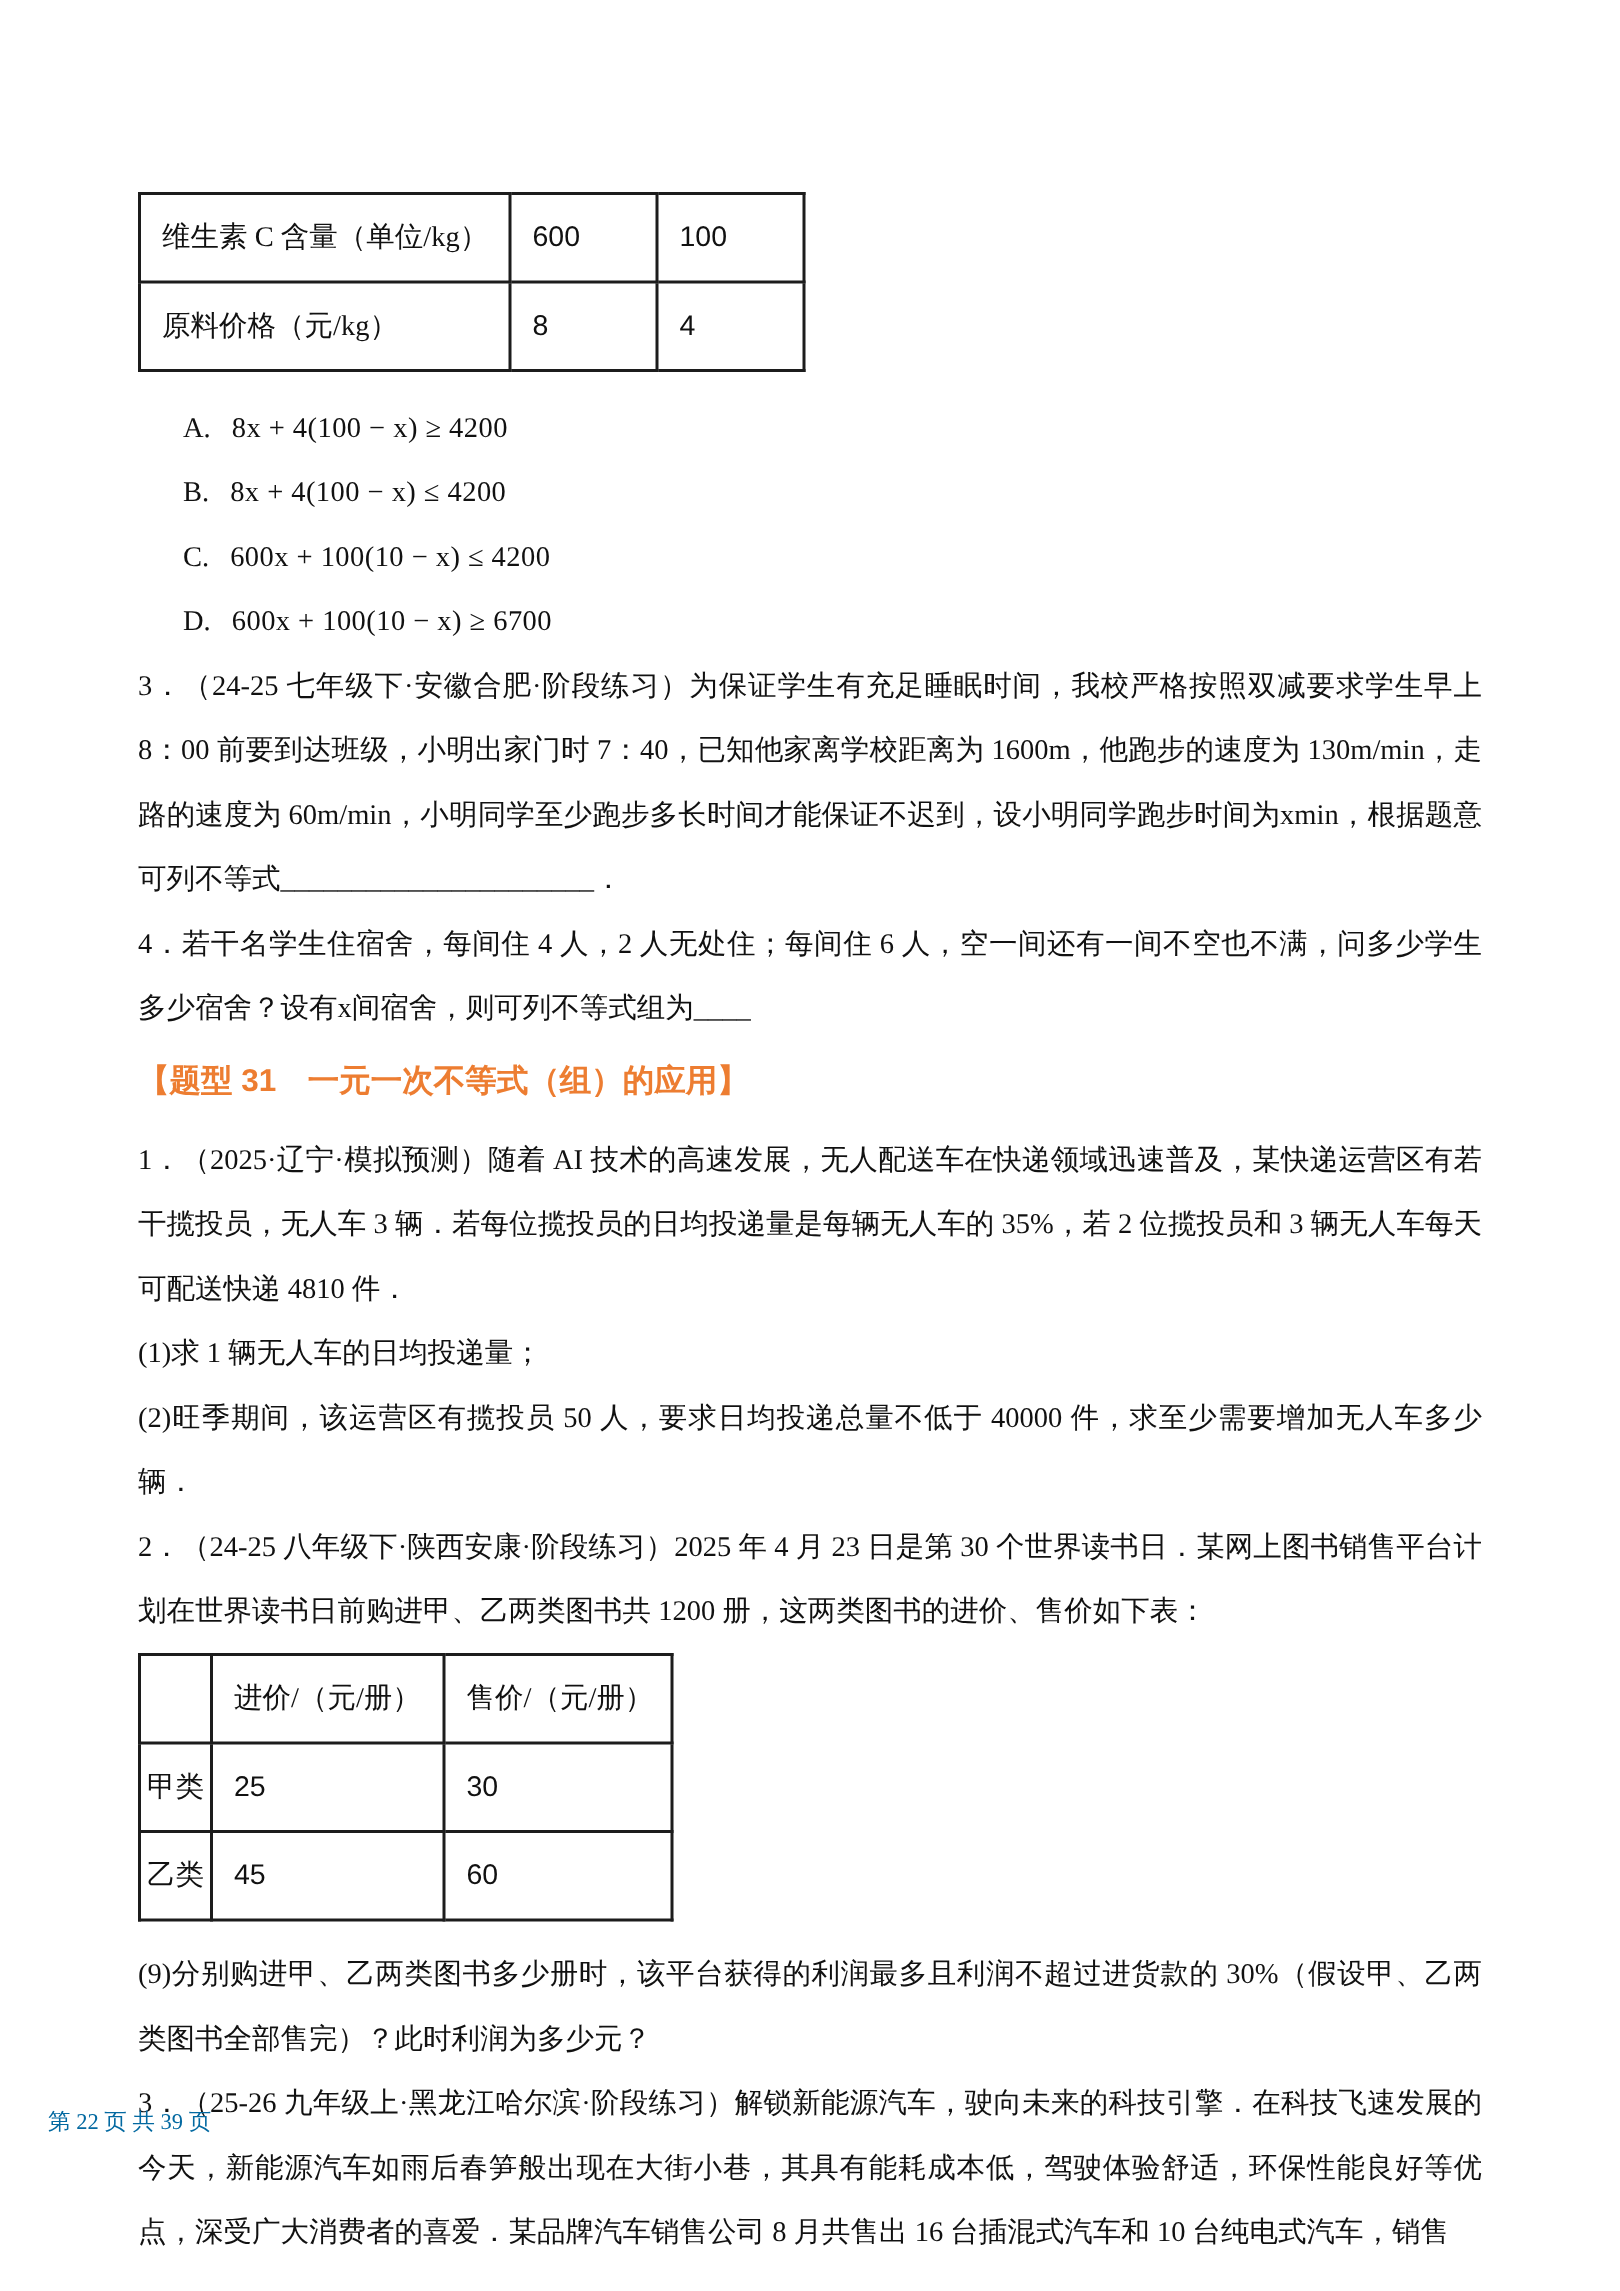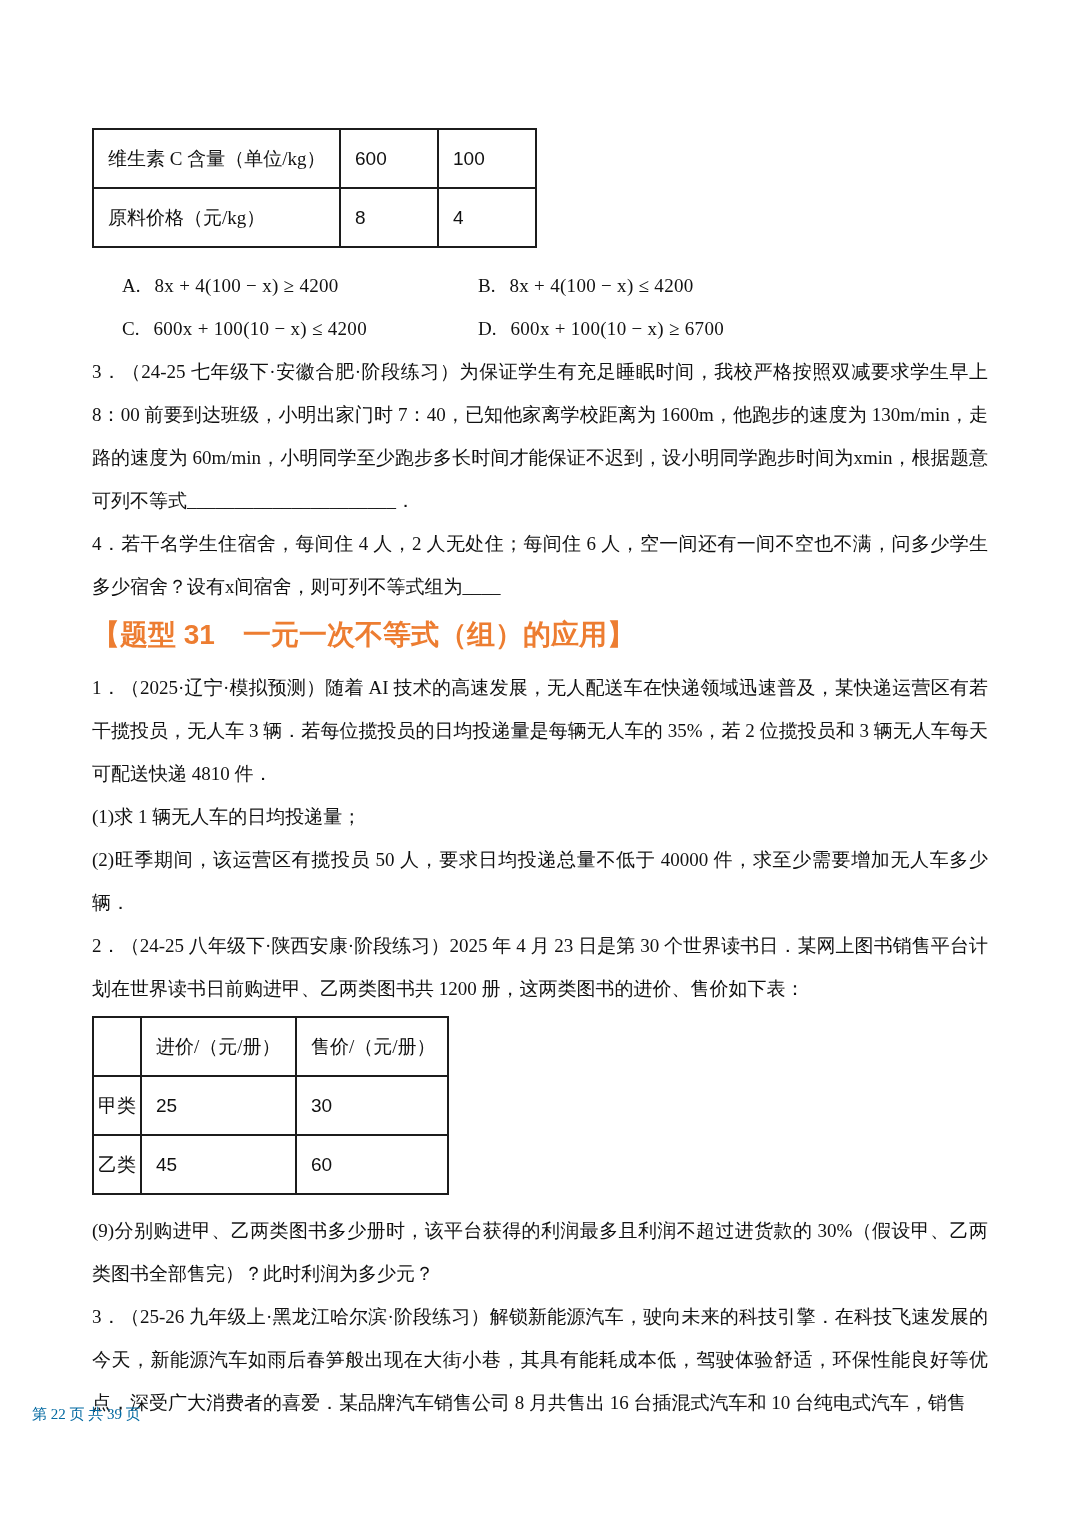--- a/index.html
+++ b/index.html
@@ -33,31 +33,31 @@
   .vtable { margin: 0 0 16px 0; }
   .vtable .c-label { width: 231px; }
   .vtable .c-num  { width: 82px; font-family: "Liberation Sans", "DejaVu Sans", sans-serif; }
   .btable { margin: 6px 0 14px 0; }
   .btable .c-cat  { width: 46px; text-align: center; padding: 0; }
   .btable .c-mid  { width: 139px; }
   .btable .c-end  { width: 136px; }
   .btable .num { font-family: "Liberation Sans", "DejaVu Sans", sans-serif; }
 
   
-  .opt-row { display: flex; padding-left: 30px; line-height: 43px; }
+  .opt-row { display: flex; padding-left: 30px; line-height: 43px; flex-direction: column; }
   .opt-a   { width: 356px; }
   .opt-label { margin-right: 14px; }
   .opt-formula { letter-spacing: 0.3px; }
 
   
   .section-heading {
     font-family: "Liberation Sans", "DejaVu Sans", sans-serif;
     font-weight: 700;
     color: #ED7D31;
-    font-size: 28px;
+    font-size: 21px;
     line-height: 46px;
     margin: 4px 0 8px 0;
   }
 
   
   .footer {
     position: absolute;
     left: 0; right: 0;
     top: 1405px;
     font-size: 15px;

